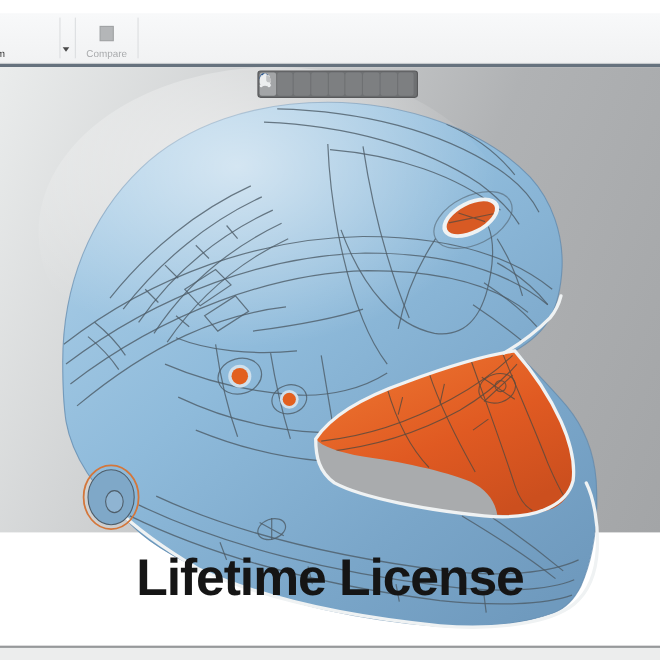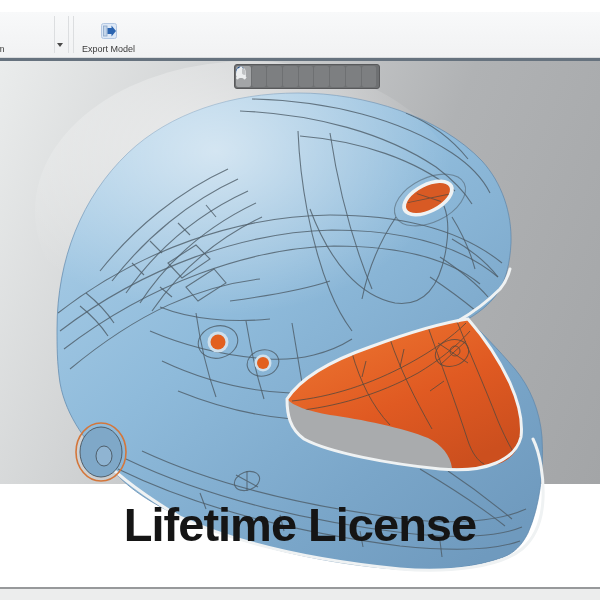--- a/index.html
+++ b/index.html
@@ -73,33 +73,31 @@
     </div>
 
     <div class="rb-sep"></div>
 
     <div class="rb-caret-zone">
       <span class="caret"></span>
     </div>
 
     <div class="rb-sep"></div>
 
+    <div class="rb-btn disabled">
+      <span class="rb-ico">
+        <svg width="18" height="18" viewBox="0 0 18 18">
+          <rect x="3" y="2" width="12" height="13" fill="#b4b6b8" stroke="#9fa1a3" stroke-width="1"></rect>
+        </svg>
+      </span>
+      <span class="rb-label">Compare</span>
+    </div>
 
     <div class="rb-sep"></div>
 
-    <div class="rb-btn">
-      <span class="rb-ico">
-        <svg width="20" height="20" viewBox="0 0 20 20">
-          <rect x="2.5" y="2.5" width="15" height="15" rx="2" fill="#dde8f6" stroke="#b3c7e2" stroke-width="1"></rect>
-          <rect x="4.5" y="5" width="3.5" height="10" fill="#c4d5ea" stroke="#8aa6c8" stroke-width="0.8"></rect>
-          <polygon points="8.5,7 12.5,7 12.5,4.5 17,10 12.5,15.5 12.5,13 8.5,13" fill="#2b64b0"></polygon>
-        </svg>
-      </span>
-      <span class="rb-label">Export Model</span>
-    </div>
   </div>
   <div class="ribbon-edge"></div>
 
   <div class="viewport">
 
     <svg width="600" height="526" viewBox="0 60 600 526">
       <defs>
         <linearGradient id="shellGrad" x1="0" y1="0" x2="0.85" y2="1">
           <stop offset="0" stop-color="#b2d3ea"></stop>
           <stop offset="0.45" stop-color="#8fbbdb"></stop>

